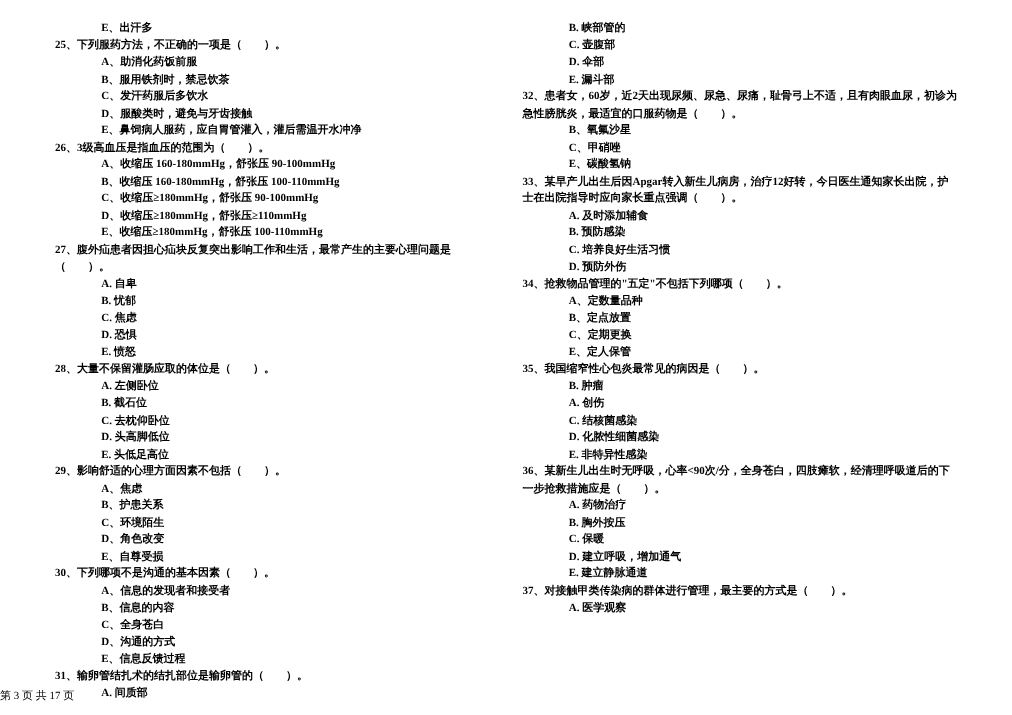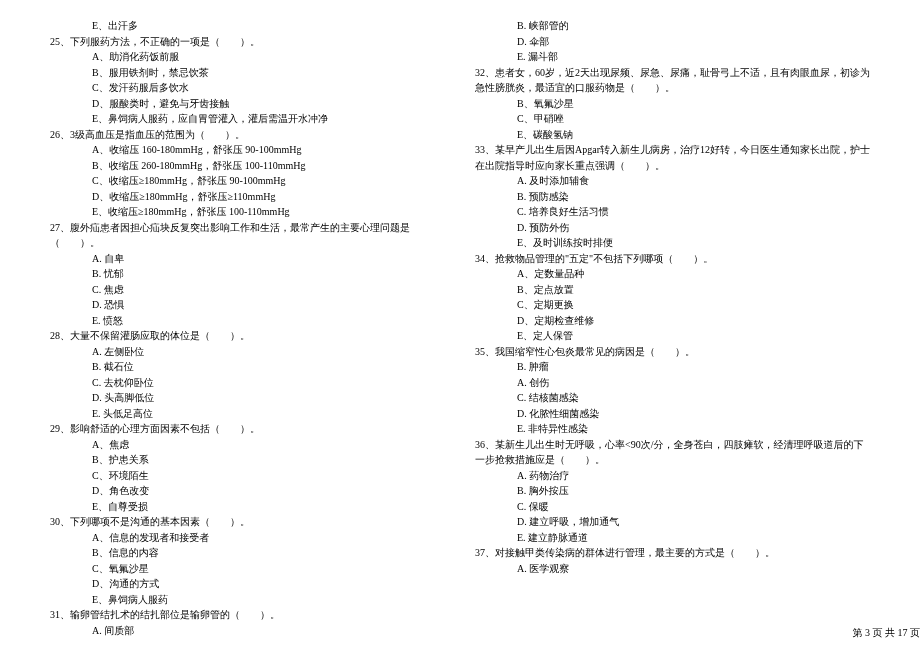--- a/index.html
+++ b/index.html
@@ -15,56 +15,57 @@
       height: 650px;
       padding: 18px 50px 30px 50px;
       position: relative;
       color: #000;
       line-height: 1.55;
     }
     .columns {
       display: flex;
       gap: 30px;
       height: 590px;
+      font-weight: bold;
     }
     .col {
       flex: 1;
     }
     .q-stem {
       padding-left: 0;
     }
     .option {
       padding-left: 42px;
     }
     .footer {
       position: absolute;
       bottom: 10px;
       left: 0;
       width: 100%;
-      text-align: right;
+      text-align: left;
       font-size: 10px;
     }
   </style>
 </head>
 <body>
 
 <div class="columns">
   <div class="col">
     <div class="option">E、出汗多</div>
 
     <div class="q-stem">25、下列服药方法，不正确的一项是（　　）。</div>
     <div class="option">A、助消化药饭前服</div>
     <div class="option">B、服用铁剂时，禁忌饮茶</div>
     <div class="option">C、发汗药服后多饮水</div>
     <div class="option">D、服酸类时，避免与牙齿接触</div>
     <div class="option">E、鼻饲病人服药，应自胃管灌入，灌后需温开水冲净</div>
 
     <div class="q-stem">26、3级高血压是指血压的范围为（　　）。</div>
     <div class="option">A、收缩压 160-180mmHg，舒张压 90-100mmHg</div>
-    <div class="option">B、收缩压 260-180mmHg，舒张压 100-110mmHg</div>
+    <div class="option">B、收缩压 160-180mmHg，舒张压 100-110mmHg</div>
     <div class="option">C、收缩压≥180mmHg，舒张压 90-100mmHg</div>
     <div class="option">D、收缩压≥180mmHg，舒张压≥110mmHg</div>
     <div class="option">E、收缩压≥180mmHg，舒张压 100-110mmHg</div>
 
     <div class="q-stem">27、腹外疝患者因担心疝块反复突出影响工作和生活，最常产生的主要心理问题是（　　）。</div>
     <div class="option">A. 自卑</div>
     <div class="option">B. 忧郁</div>
     <div class="option">C. 焦虑</div>
     <div class="option">D. 恐惧</div>
     <div class="option">E. 愤怒</div>
@@ -79,50 +80,49 @@
     <div class="q-stem">29、影响舒适的心理方面因素不包括（　　）。</div>
     <div class="option">A、焦虑</div>
     <div class="option">B、护患关系</div>
     <div class="option">C、环境陌生</div>
     <div class="option">D、角色改变</div>
     <div class="option">E、自尊受损</div>
 
     <div class="q-stem">30、下列哪项不是沟通的基本因素（　　）。</div>
     <div class="option">A、信息的发现者和接受者</div>
     <div class="option">B、信息的内容</div>
-    <div class="option">C、氧氟沙星</div>
+    <div class="option">C、全身苍白</div>
     <div class="option">D、沟通的方式</div>
-    <div class="option">E、鼻饲病人服药</div>
+    <div class="option">E、信息反馈过程</div>
 
     <div class="q-stem">31、输卵管结扎术的结扎部位是输卵管的（　　）。</div>
     <div class="option">A. 间质部</div>
   </div>
 
   <div class="col">
     <div class="option">B. 峡部管的</div>
+    <div class="option">C. 壶腹部</div>
     <div class="option">D. 伞部</div>
     <div class="option">E. 漏斗部</div>
 
     <div class="q-stem">32、患者女，60岁，近2天出现尿频、尿急、尿痛，耻骨弓上不适，且有肉眼血尿，初诊为急性膀胱炎，最适宜的口服药物是（　　）。</div>
     <div class="option">B、氧氟沙星</div>
     <div class="option">C、甲硝唑</div>
     <div class="option">E、碳酸氢钠</div>
 
     <div class="q-stem">33、某早产儿出生后因Apgar转入新生儿病房，治疗12好转，今日医生通知家长出院，护士在出院指导时应向家长重点强调（　　）。</div>
     <div class="option">A. 及时添加辅食</div>
     <div class="option">B. 预防感染</div>
     <div class="option">C. 培养良好生活习惯</div>
     <div class="option">D. 预防外伤</div>
-    <div class="option">E、及时训练按时排便</div>
 
     <div class="q-stem">34、抢救物品管理的"五定"不包括下列哪项（　　）。</div>
     <div class="option">A、定数量品种</div>
     <div class="option">B、定点放置</div>
     <div class="option">C、定期更换</div>
-    <div class="option">D、定期检查维修</div>
     <div class="option">E、定人保管</div>
 
     <div class="q-stem">35、我国缩窄性心包炎最常见的病因是（　　）。</div>
     <div class="option">B. 肿瘤</div>
     <div class="option">A. 创伤</div>
     <div class="option">C. 结核菌感染</div>
     <div class="option">D. 化脓性细菌感染</div>
     <div class="option">E. 非特异性感染</div>
 
     <div class="q-stem">36、某新生儿出生时无呼吸，心率&lt;90次/分，全身苍白，四肢瘫软，经清理呼吸道后的下一步抢救措施应是（　　）。</div>

